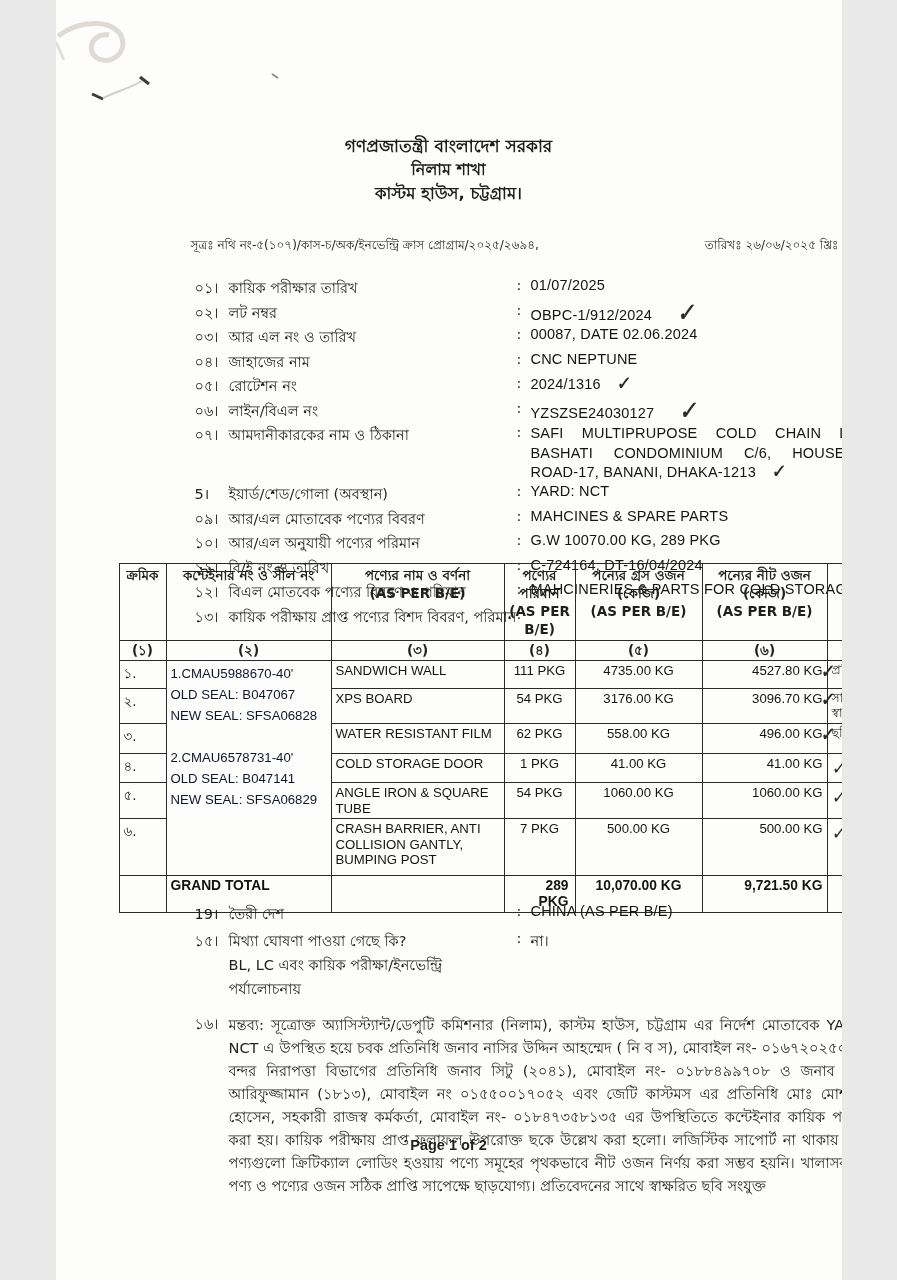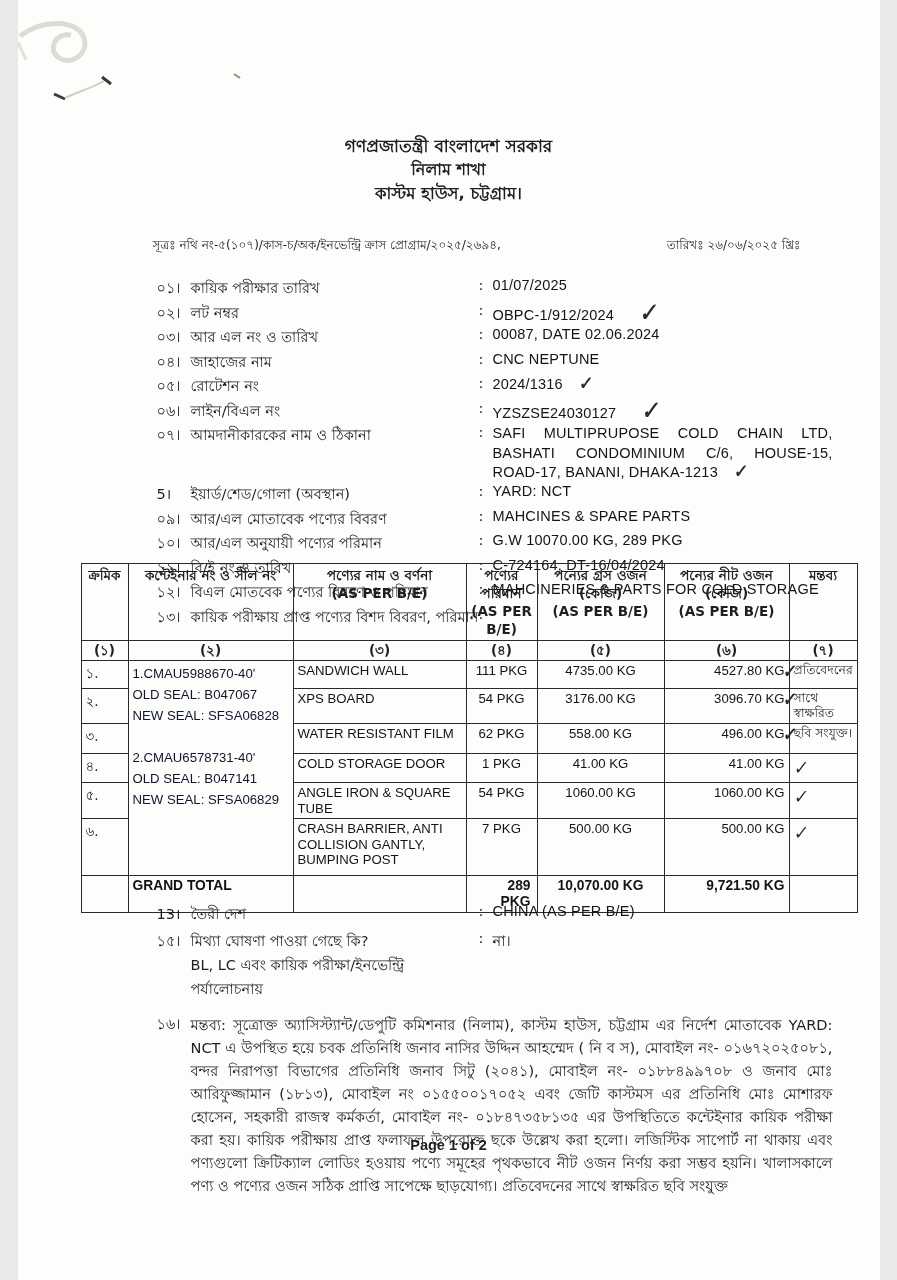--- a/index.html
+++ b/index.html
@@ -1,19 +1,19 @@
 <!DOCTYPE html>
 <html><head>
 <meta charset="utf-8">
 <style>
   * { margin: 0; padding: 0; box-sizing: border-box; }
   html, body { background: #e9e9e9; }
   .page {
     position: relative;
-    width: 862px;
+    width: 786px;
     height: 1280px;
     margin: 0 auto;
     background: #fdfdfc;
     font-family: "DejaVu Sans", sans-serif;
     color: #1f1f1f;
     overflow: hidden;
   }
   .pre { white-space: pre-line; }
 
   
@@ -297,21 +297,21 @@
 PKG</td>
         <td class="gross">10,070.00 KG</td>
         <td class="net">9,721.50 KG</td>
         <td></td>
       </tr>
     </tbody>
   </table>
 
   <div class="lower">
     <div class="item-row">
-      <span class="item-no">13।</span>
+      <span class="item-no">19।</span>
       <span class="item-label">তৈরী দেশ</span>
       <span class="item-colon">:</span>
       <span class="item-value">CHINA (AS PER B/E)</span>
     </div>
 
     <div class="item-row">
       <span class="item-no">১৫।</span>
       <span class="item-label two-line-label">
         <span class="sub">মিথ্যা ঘোষণা পাওয়া গেছে কি?</span>
         <span class="sub">BL, LC এবং কায়িক পরীক্ষা/ইনভেন্ট্রি পর্যালোচনায়</span>

